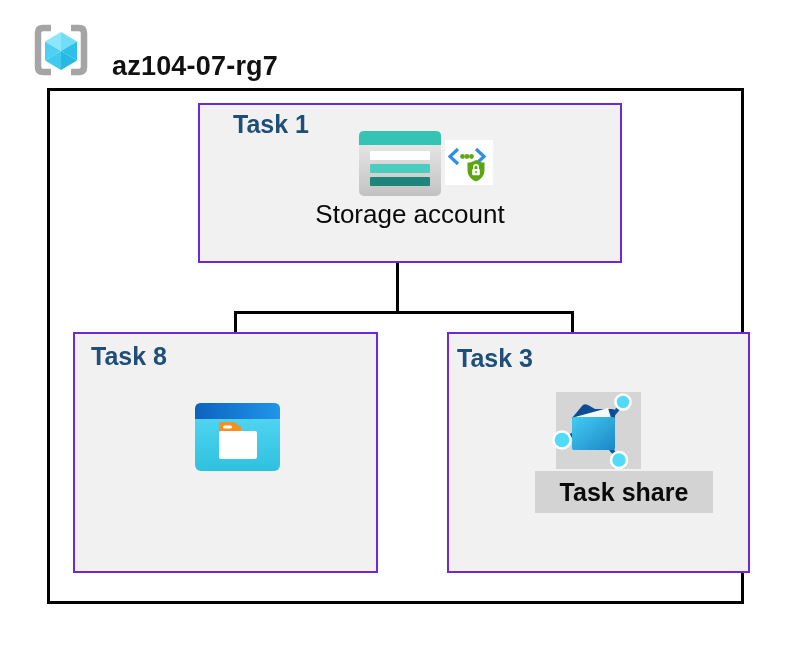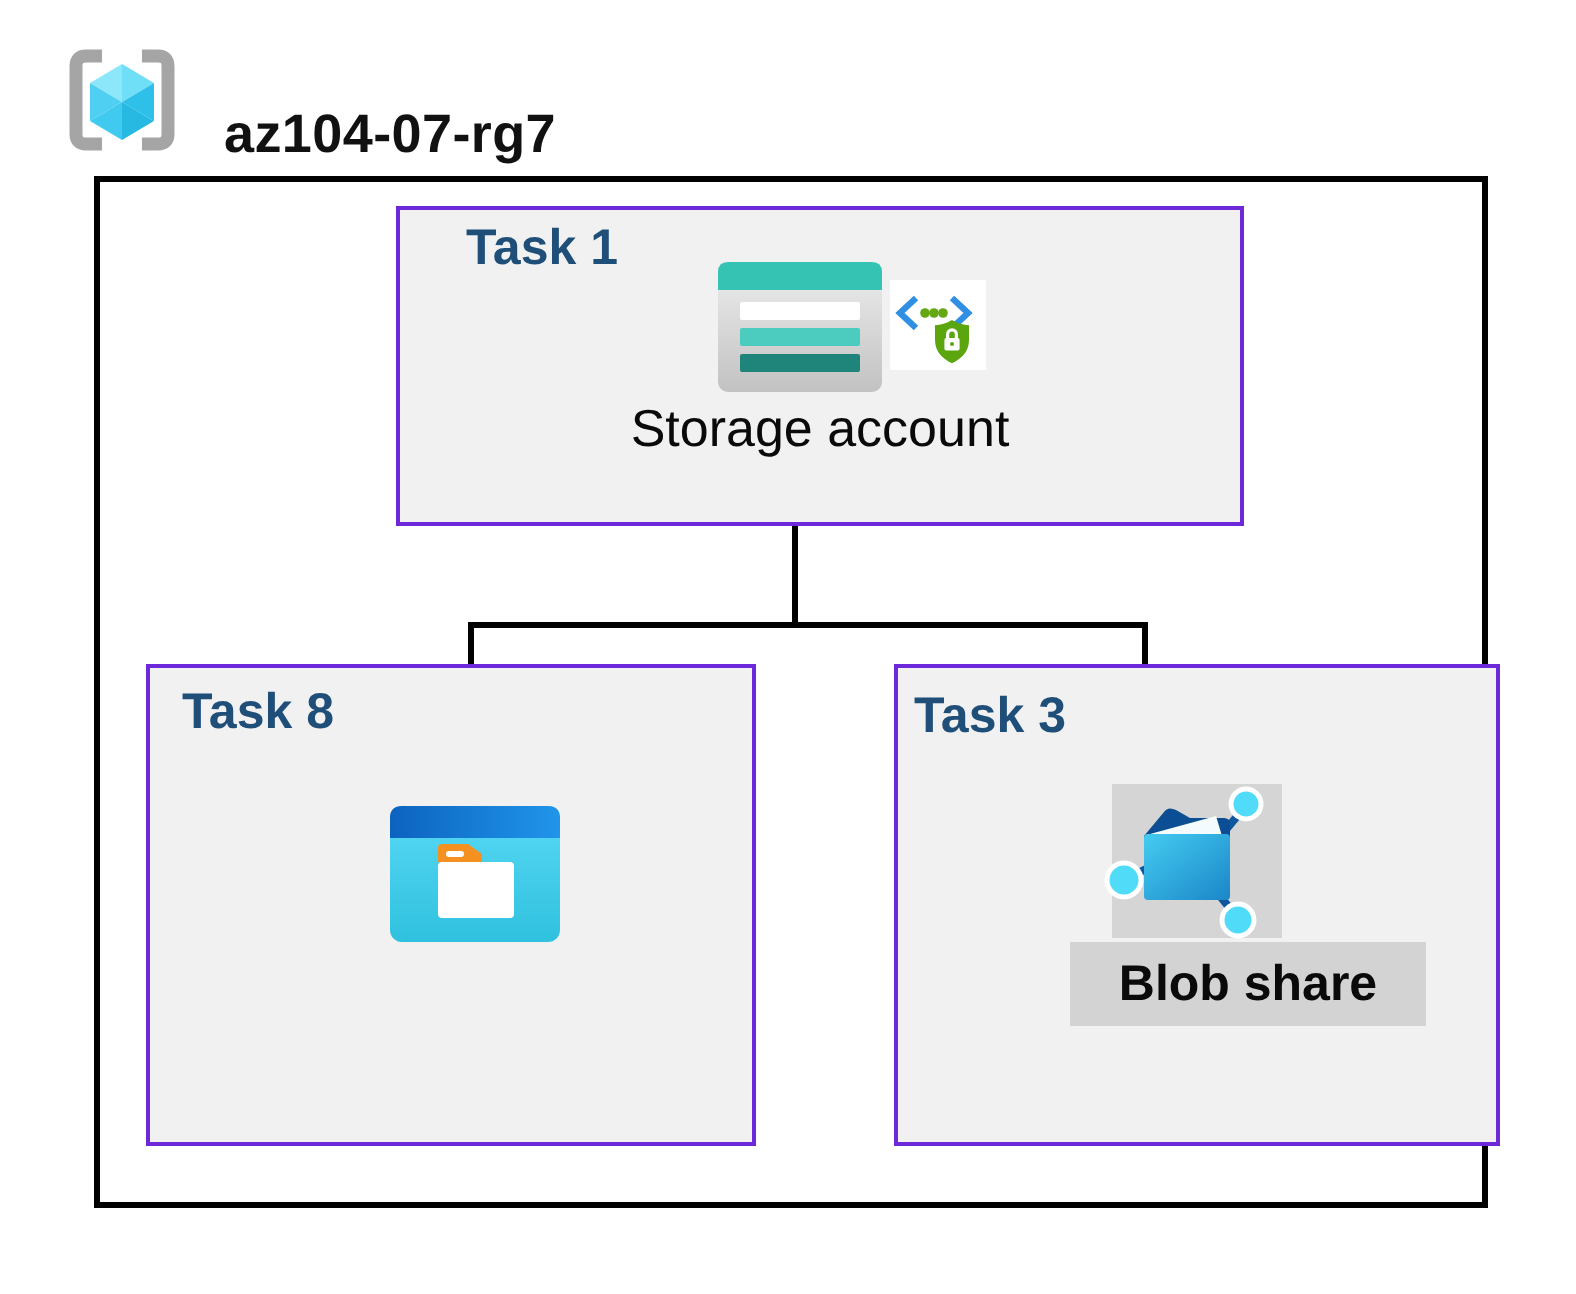--- a/index.html
+++ b/index.html
@@ -160,17 +160,17 @@
 
         <rect x="20" y="31" width="43" height="33" rx="2" fill="url(#fs)"></rect>
 
         <circle cx="71" cy="16" r="7.5" fill="#50dcf8" stroke="#ffffff" stroke-width="2.5"></circle>
         <circle cx="10" cy="54" r="8.5" fill="#50dcf8" stroke="#ffffff" stroke-width="2.5"></circle>
         <circle cx="67" cy="74" r="8" fill="#50dcf8" stroke="#ffffff" stroke-width="2.5"></circle>
       </svg>
     </span>
 
     <div class="fs-label-band">
-      <span class="fs-label">Blob share</span>
+      <span class="fs-label">Task share</span>
     </div>
   </div>
 
 </div>
 
 </body></html>

